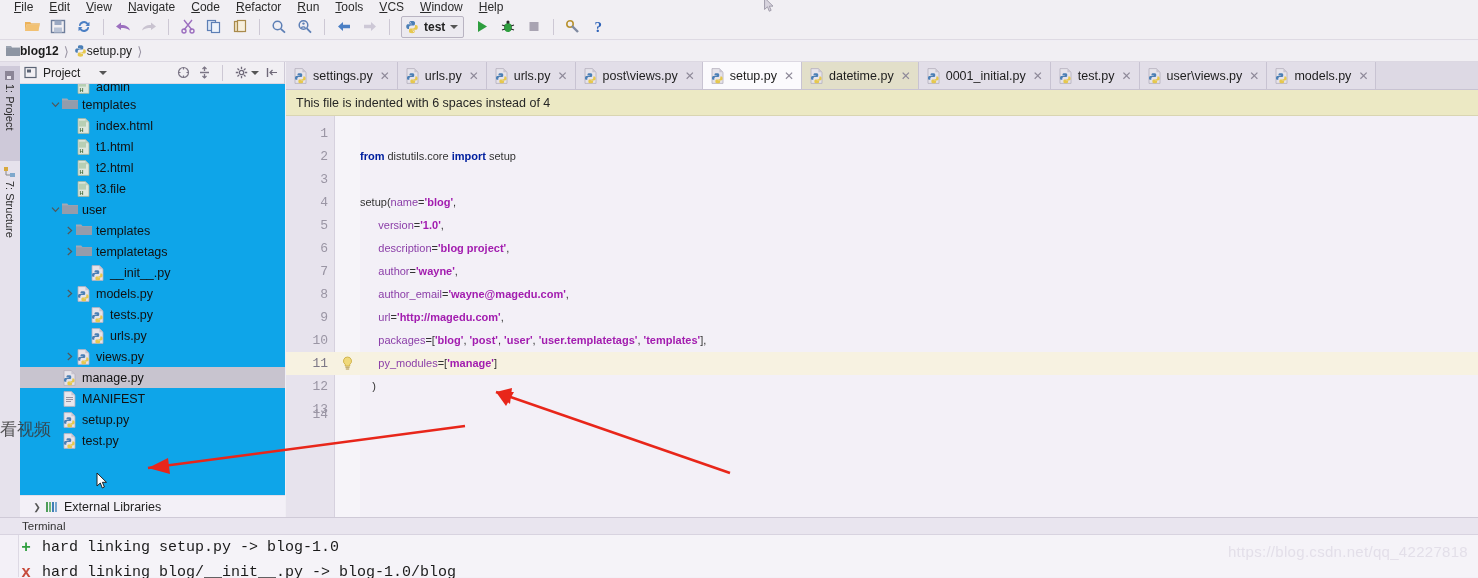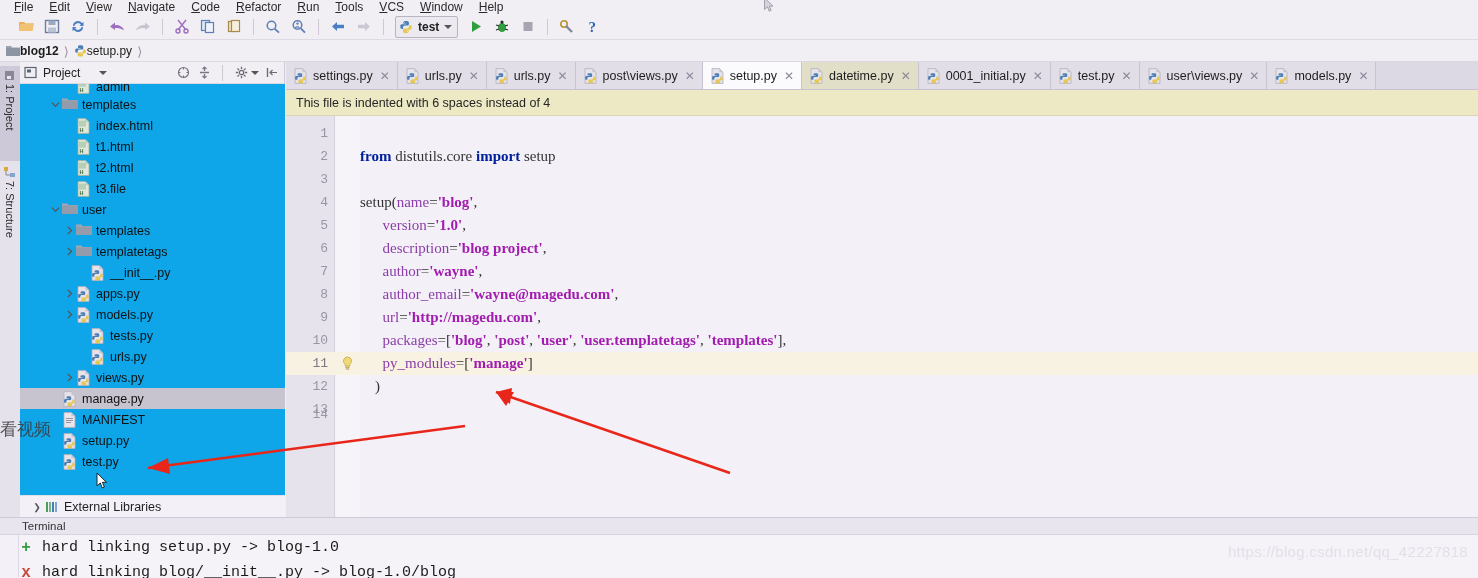--- a/index.html
+++ b/index.html
@@ -19,21 +19,21 @@
     padding-left:6px;box-sizing:border-box;overflow:hidden;
   }
   .menubar .mi{
     font-size:12px;padding:0 8px;line-height:13px;color:#2a2a2a;white-space:nowrap;
   }
   .menubar .mi u{text-decoration:underline;}
 
   
   .toolbar{
     position:absolute;top:14px;left:0;width:1478px;height:26px;
-    background:#f1eff3;display:flex;align-items:center;gap:2px;padding-left:14px;
+    background:#f1eff3;display:flex;align-items:center;gap:2px;padding-left:20px;
     box-sizing:border-box;border-bottom:1px solid #dedae3;
   }
   .tbtn{width:24px;height:22px;display:flex;align-items:center;justify-content:center;border-radius:2px;}
   .tbsep{width:1px;height:16px;background:#cdc8d4;margin:0 5px;}
   .runcfg{
     display:flex;align-items:center;gap:5px;height:20px;
     border:1px solid #b9b4c2;background:#eceaf0;border-radius:2px;
     padding:0 5px 0 3px;margin:0 4px;
   }
   .runcfg .lbl{font-size:12px;font-weight:bold;color:#222;}
@@ -127,21 +127,21 @@
     position:absolute;top:0;left:49px;width:25px;height:401px;background:#f6f4f9;
   }
   .lnum{
     position:absolute;left:0;width:42px;text-align:right;
     font-family:"Liberation Mono",monospace;font-size:13px;color:#9a95a4;height:23px;line-height:23px;
   }
   .lnum.cur{color:#7d7887;}
   .hl-line{position:absolute;left:0;width:1192px;height:23px;background:#f7f2e1;}
   .code{
     position:absolute;top:0;left:74px;height:401px;
-    font-family:Liberation Serif, serif;font-size:15px;line-height:23px;
+    font-family:Liberation Sans, sans-serif;font-size:11px;line-height:23px;
     white-space:pre;
   }
   .cl{height:23px;line-height:23px;}
   .kw{color:#00209f;font-weight:bold;}
   .id{color:#333;}
   .kwarg{color:#8b3ea8;}
   .str{color:#a21caf;font-weight:bold;}
   .pn{color:#333;}
   .bulb{position:absolute;width:13px;height:16px;}
 
@@ -512,35 +512,20 @@
             <svg width="9" height="9" viewBox="0 0 9 9">
               <path d="M2.8 1 L6.6 4.5 L2.8 8" stroke="#555" stroke-width="1.2" fill="none"></path>
             </svg>
           </span>
           <span class="ticon"><svg width="15" height="16" viewBox="0 0 15 16">
               <path d="M2 .6h7.4L13 4.2V15.4H2z" fill="#e6e3ea" stroke="#b4afbd" stroke-width=".8"></path>
               <path d="M9.4.6L13 4.2H9.4z" fill="#c8c4d0"></path>
               <path d="M6.6 5.2c-1.5 0-2.1.4-2.1 1.3v1.1h2.2v.4H3.6c-.9 0-1.6.5-1.6 1.9s.6 1.9 1.5 1.9h.8v-1.2c0-.9.7-1.6 1.6-1.6h2c.7 0 1.3-.6 1.3-1.3V6.5c0-.8-.7-1.3-2.6-1.3z" fill="#4b7fb5"></path>
               <path d="M8 15.2c1.5 0 2.1-.4 2.1-1.3v-1.1H7.9v-.4h3.1c.9 0 1.6-.5 1.6-1.9s-.6-1.9-1.5-1.9h-.8v1.2c0 .9-.7 1.6-1.6 1.6h-2c-.7 0-1.3.6-1.3 1.3v1.2c0 .8.7 1.3 2.6 1.3z" fill="#e6c84e"></path>
             </svg></span>
-          <span class="tlabel">apps.py</span>
-        </div>
-        <div class="trow">
-          <span style="width: 42px;"></span>
-          <span class="tarrow">
-            <svg width="9" height="9" viewBox="0 0 9 9">
-              <path d="M2.8 1 L6.6 4.5 L2.8 8" stroke="#555" stroke-width="1.2" fill="none"></path>
-            </svg>
-          </span>
-          <span class="ticon"><svg width="15" height="16" viewBox="0 0 15 16">
-              <path d="M2 .6h7.4L13 4.2V15.4H2z" fill="#e6e3ea" stroke="#b4afbd" stroke-width=".8"></path>
-              <path d="M9.4.6L13 4.2H9.4z" fill="#c8c4d0"></path>
-              <path d="M6.6 5.2c-1.5 0-2.1.4-2.1 1.3v1.1h2.2v.4H3.6c-.9 0-1.6.5-1.6 1.9s.6 1.9 1.5 1.9h.8v-1.2c0-.9.7-1.6 1.6-1.6h2c.7 0 1.3-.6 1.3-1.3V6.5c0-.8-.7-1.3-2.6-1.3z" fill="#4b7fb5"></path>
-              <path d="M8 15.2c1.5 0 2.1-.4 2.1-1.3v-1.1H7.9v-.4h3.1c.9 0 1.6-.5 1.6-1.9s-.6-1.9-1.5-1.9h-.8v1.2c0 .9-.7 1.6-1.6 1.6h-2c-.7 0-1.3.6-1.3 1.3v1.2c0 .8.7 1.3 2.6 1.3z" fill="#e6c84e"></path>
-            </svg></span>
           <span class="tlabel">models.py</span>
         </div>
         <div class="trow">
           <span style="width: 56px;"></span>
           <span class="tarrow"></span>
           <span class="ticon"><svg width="15" height="16" viewBox="0 0 15 16">
               <path d="M2 .6h7.4L13 4.2V15.4H2z" fill="#e6e3ea" stroke="#b4afbd" stroke-width=".8"></path>
               <path d="M9.4.6L13 4.2H9.4z" fill="#c8c4d0"></path>
               <path d="M6.6 5.2c-1.5 0-2.1.4-2.1 1.3v1.1h2.2v.4H3.6c-.9 0-1.6.5-1.6 1.9s.6 1.9 1.5 1.9h.8v-1.2c0-.9.7-1.6 1.6-1.6h2c.7 0 1.3-.6 1.3-1.3V6.5c0-.8-.7-1.3-2.6-1.3z" fill="#4b7fb5"></path>
               <path d="M8 15.2c1.5 0 2.1-.4 2.1-1.3v-1.1H7.9v-.4h3.1c.9 0 1.6-.5 1.6-1.9s-.6-1.9-1.5-1.9h-.8v1.2c0 .9-.7 1.6-1.6 1.6h-2c-.7 0-1.3.6-1.3 1.3v1.2c0 .8.7 1.3 2.6 1.3z" fill="#e6c84e"></path>

